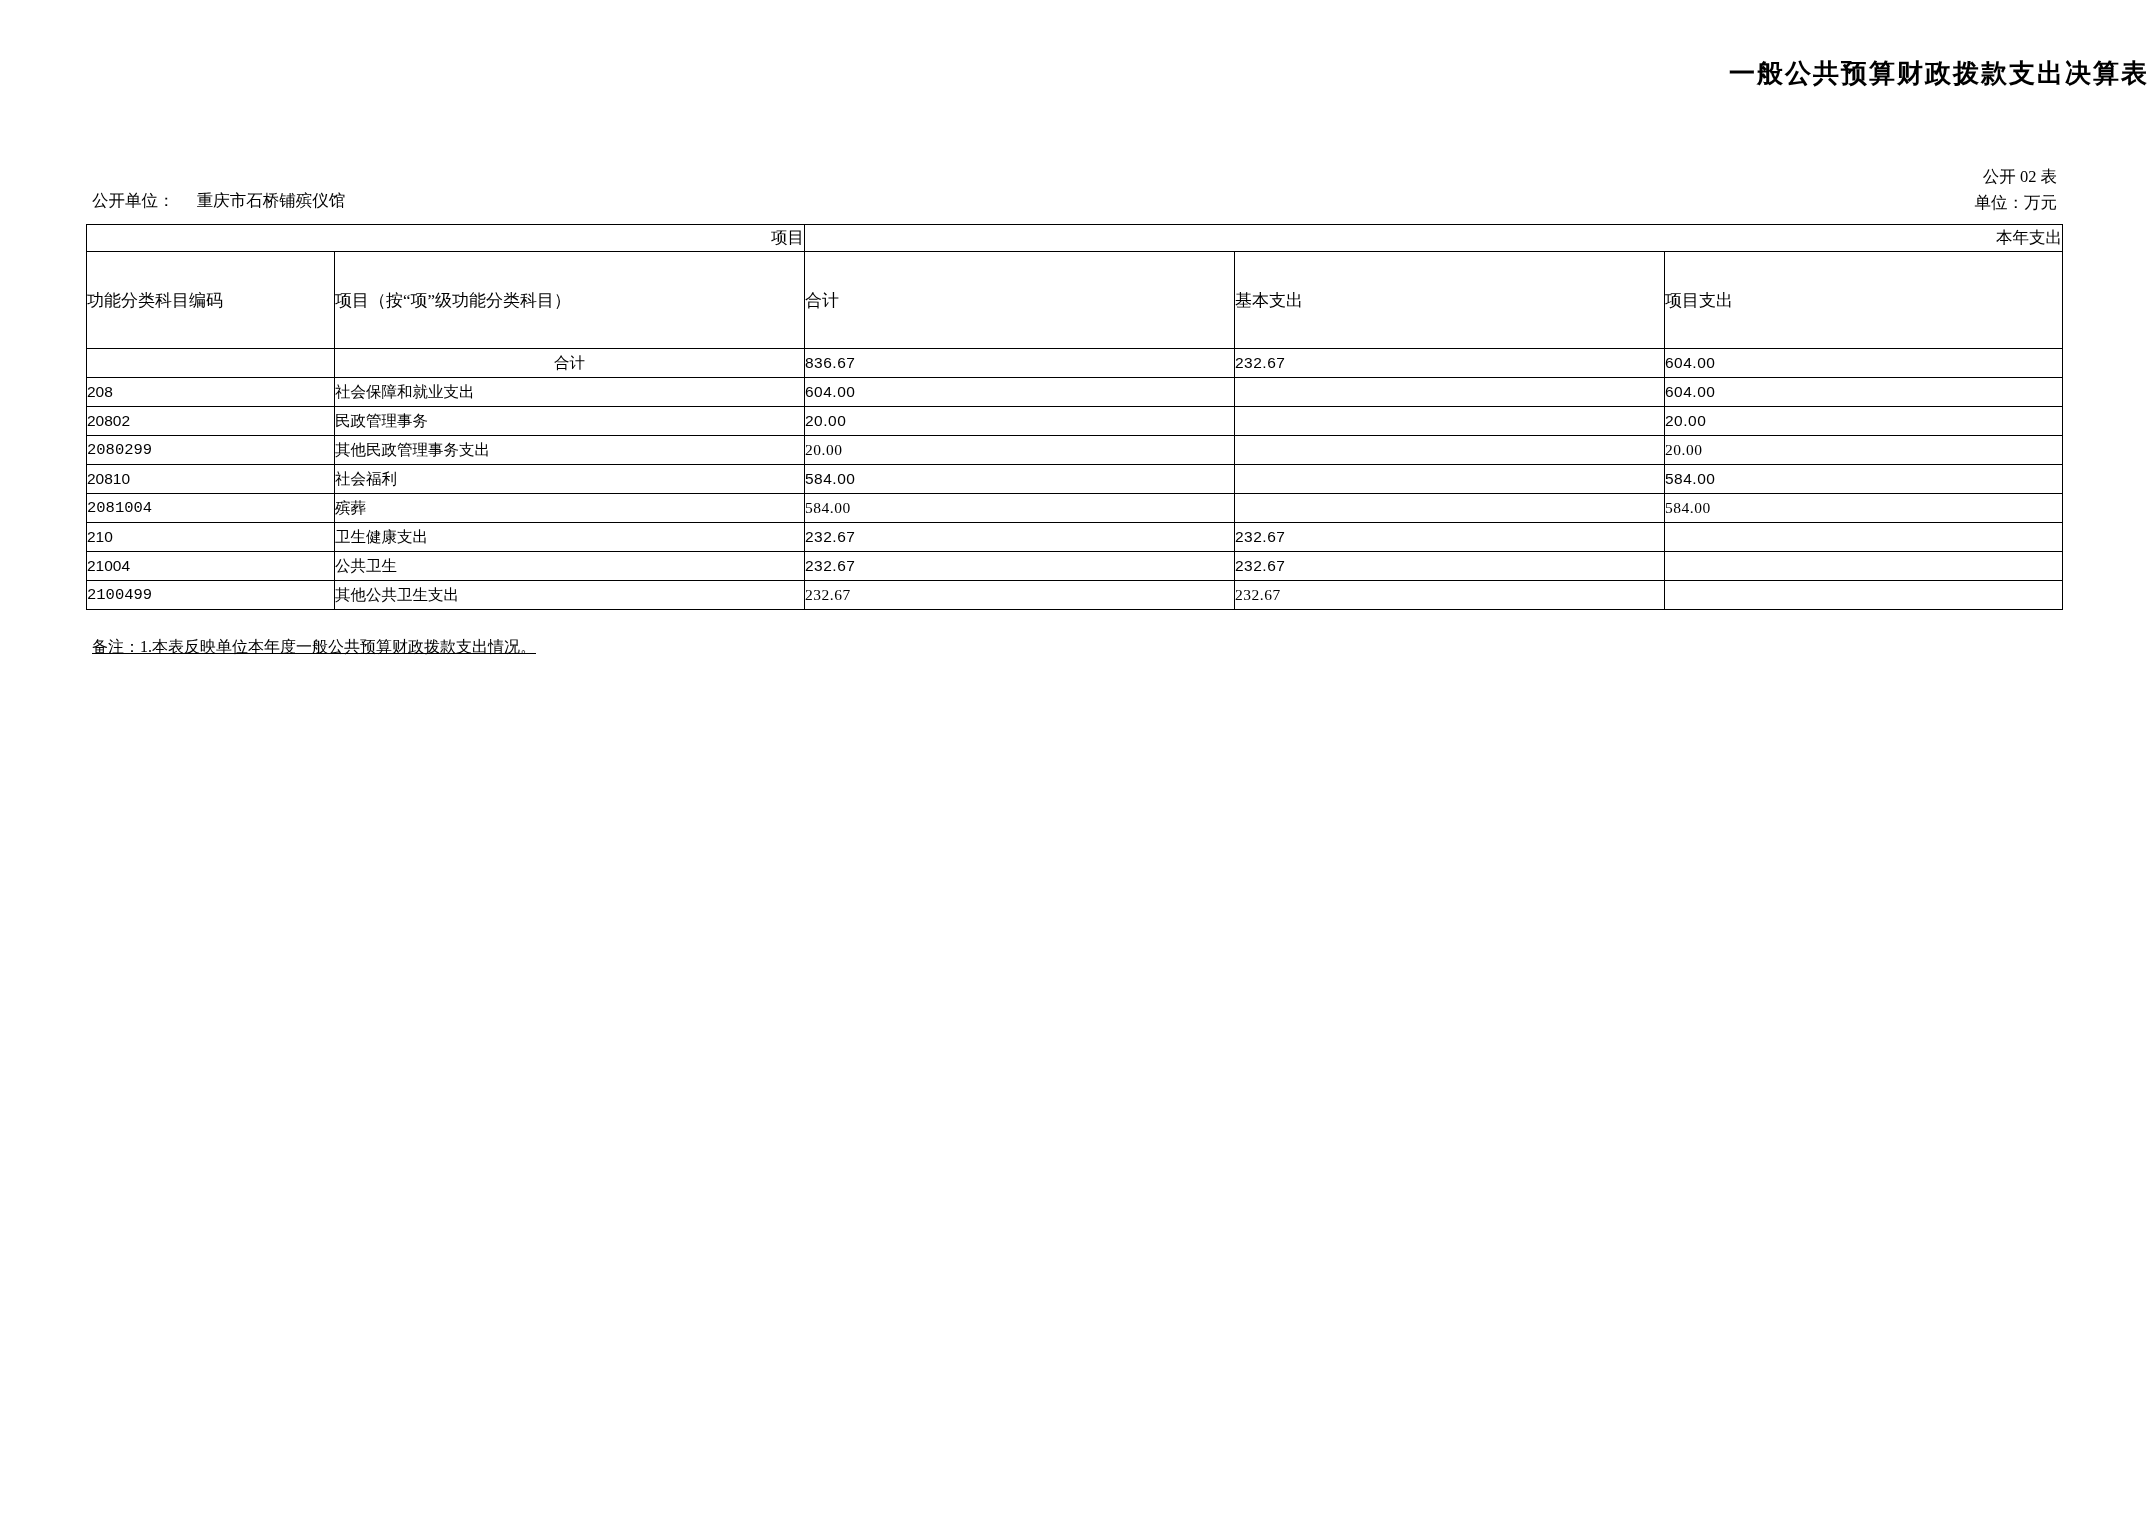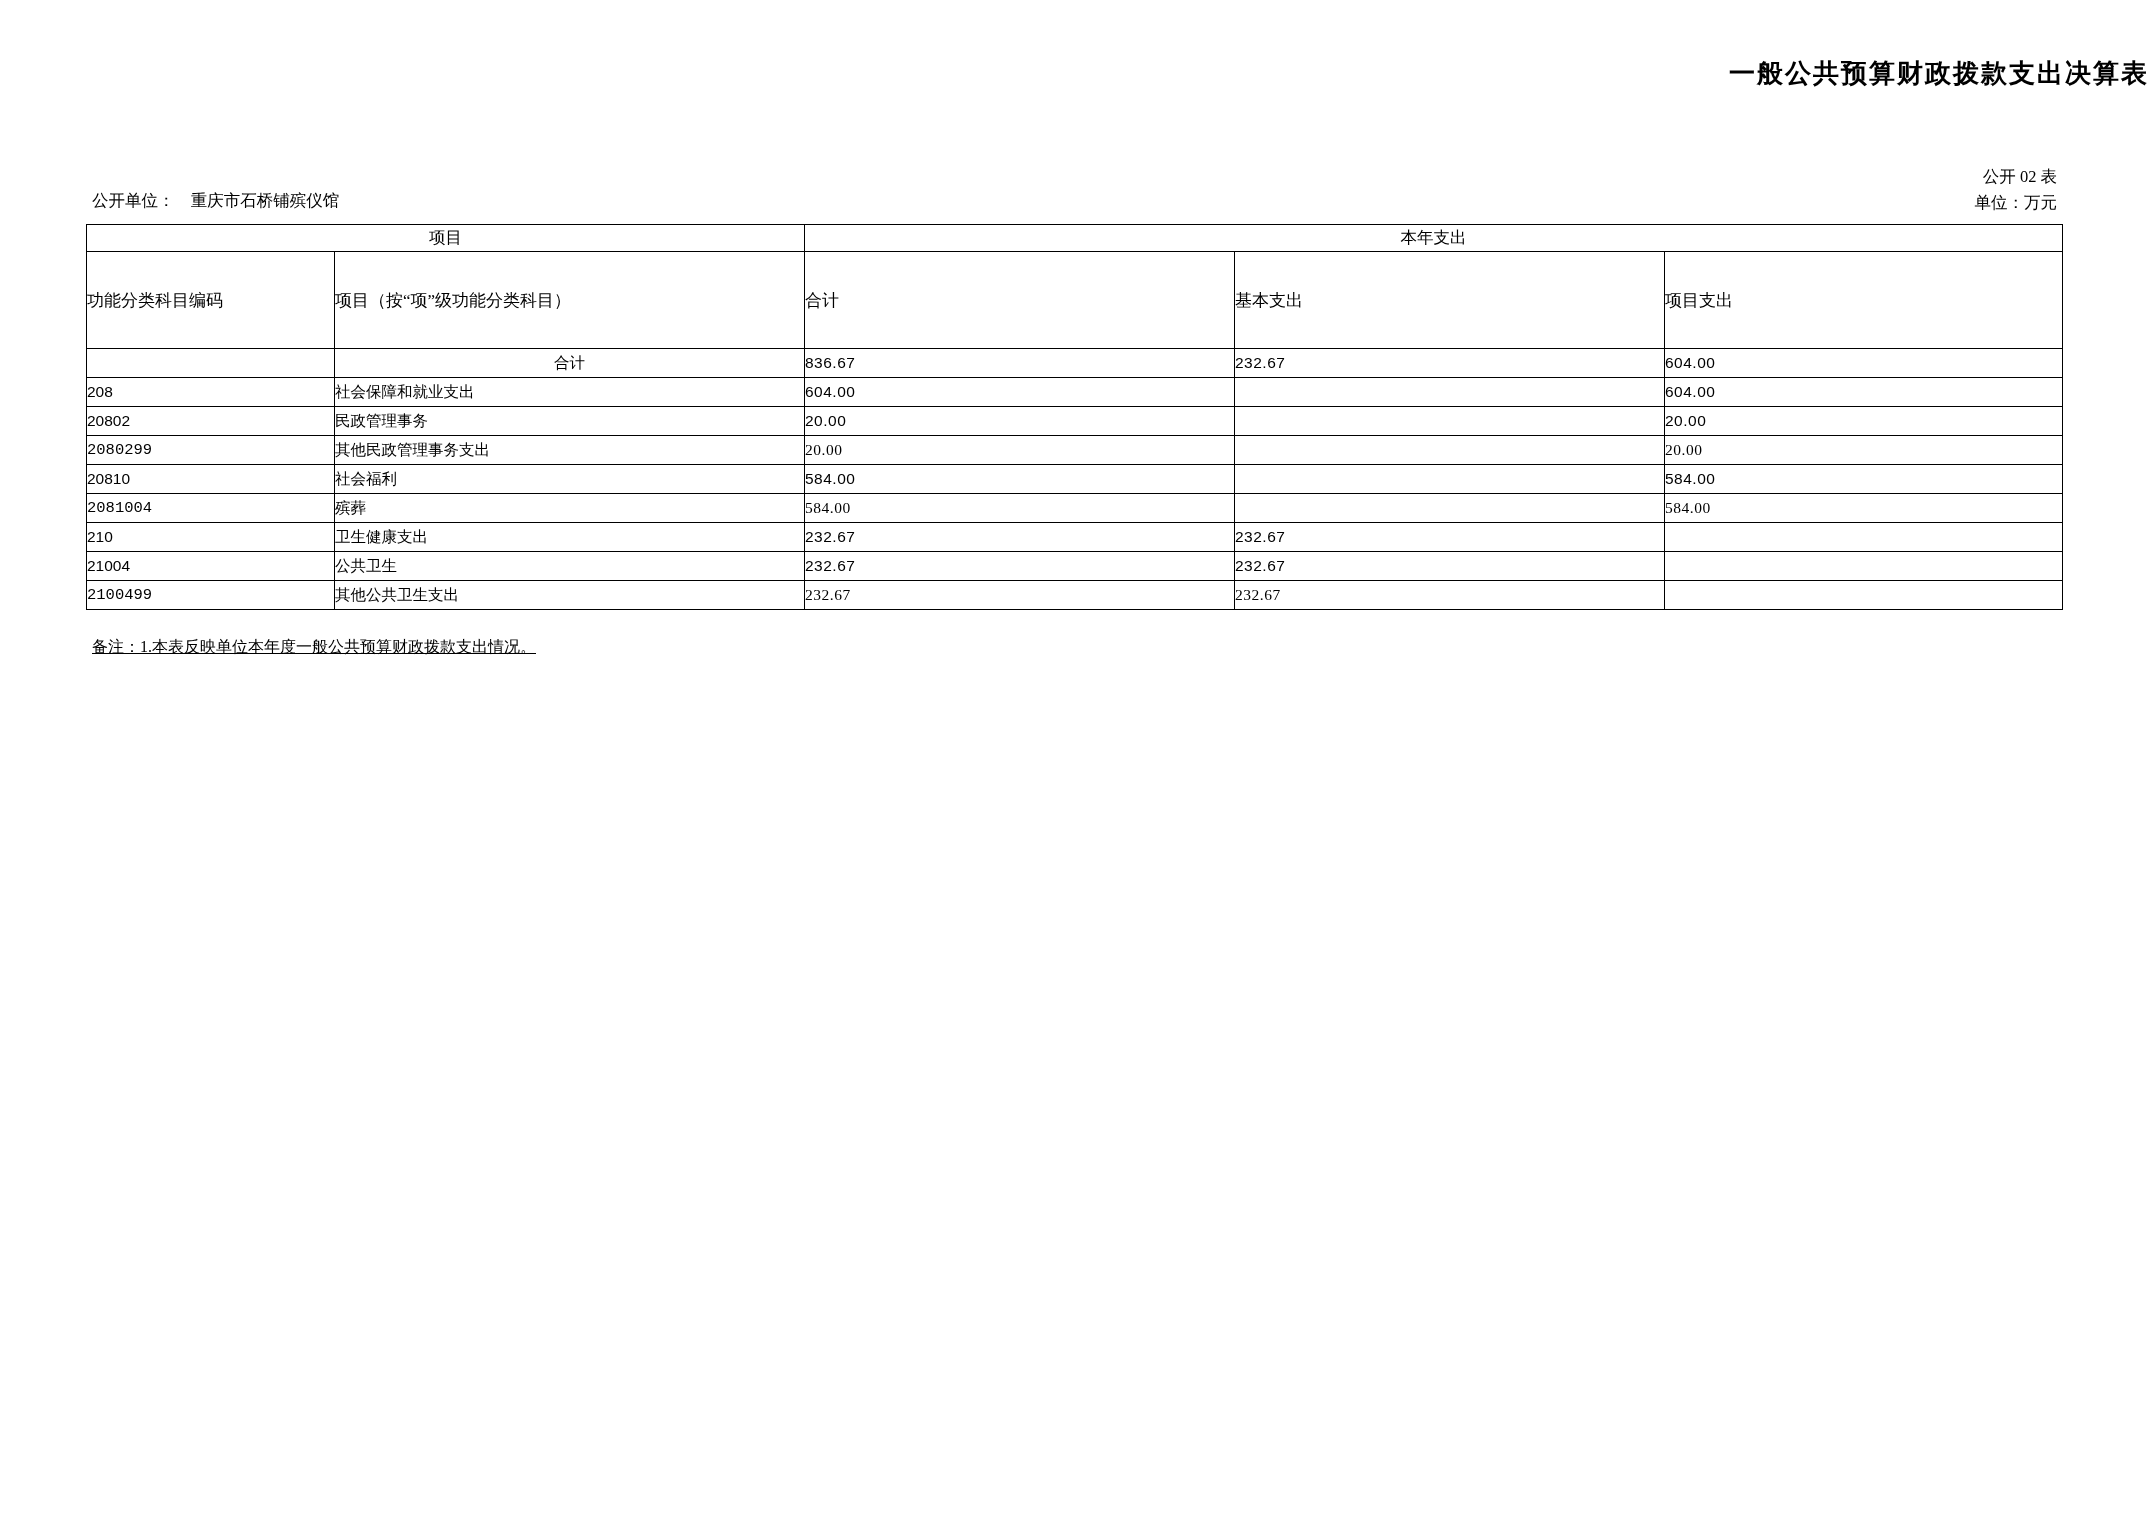--- a/index.html
+++ b/index.html
@@ -38,38 +38,38 @@
     font-size: 16.5px;
     line-height: 1.55;
   }
   .meta-left {
     position: absolute;
     left: 92px;
     top: 134px;
     font-size: 16.5px;
   }
   .meta-left .unit-name {
-    margin-left: 12px;
+    margin-left: 18px;
   }
   table.main {
     position: absolute;
     left: 86px;
     top: 168px;
     width: 1976px;
     border-collapse: collapse;
     table-layout: fixed;
   }
   table.main td, table.main th {
     border: 1px solid #000000;
     font-weight: normal;
     padding: 0;
     vertical-align: middle;
   }
   .hdr {
-    text-align: center;
+    text-align: right;
     font-size: 16.5px;
     height: 26px;
     font-family: Liberation Mono, monospace;
   }
   .hdr-sub {
     font-size: 17px;
     font-weight: bold;
     height: 96px;
     font-family: Liberation Serif, serif;
   }

